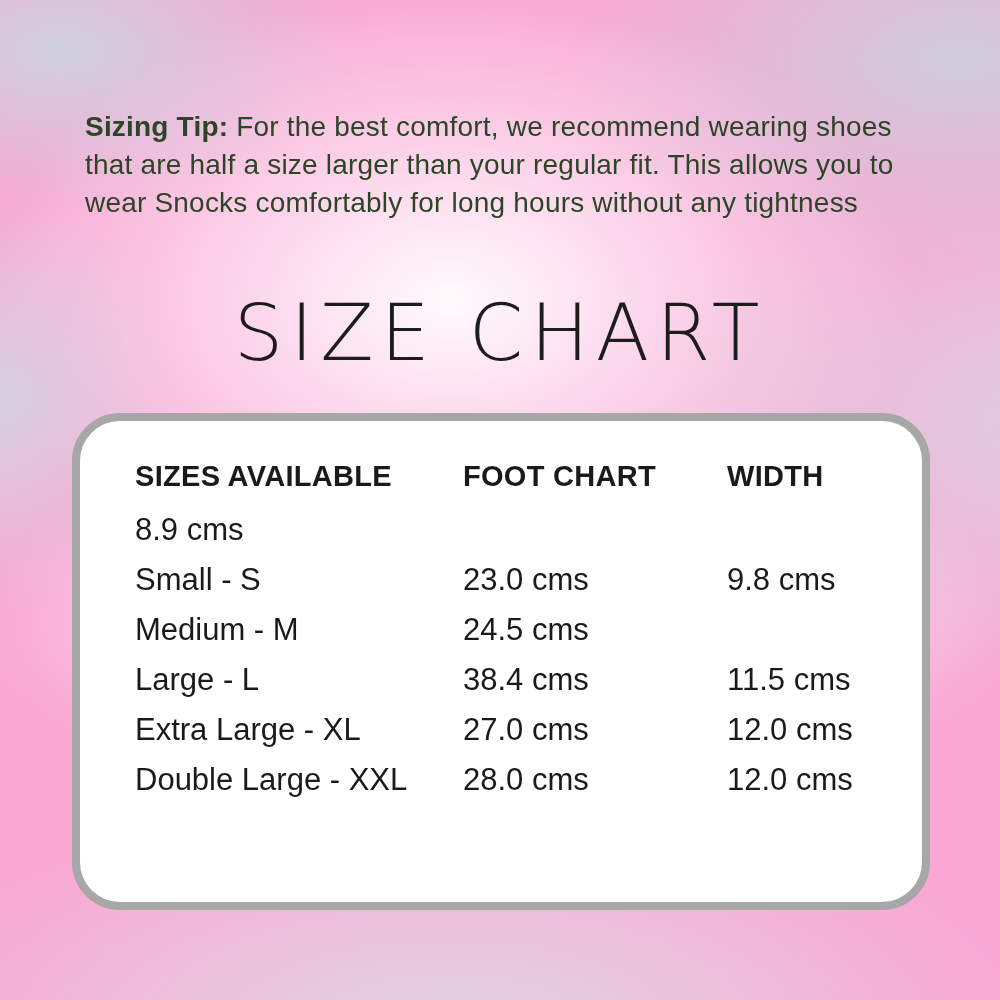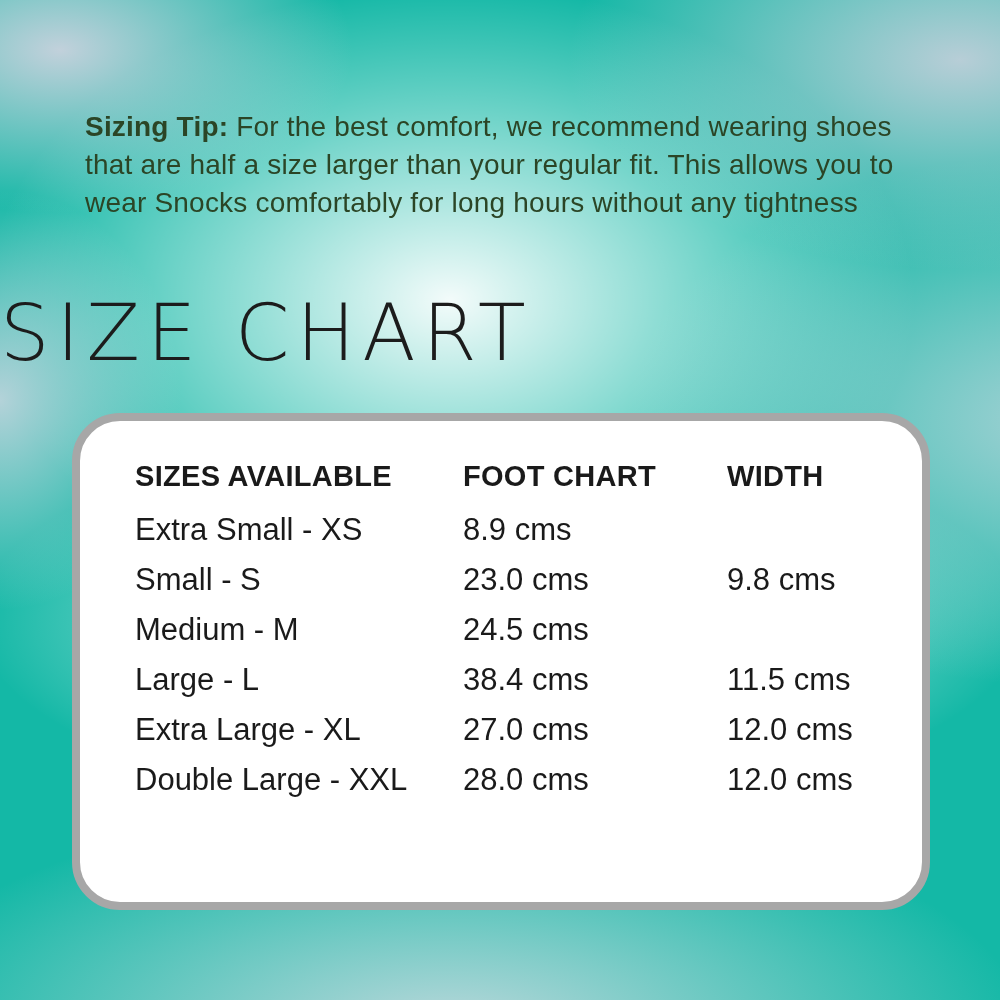--- a/index.html
+++ b/index.html
@@ -4,21 +4,21 @@
 <style>
   html, body { margin: 0; padding: 0; }
   body {
     width: 1000px; height: 1000px;
     font-family: "Liberation Sans", sans-serif;
   }
   .canvas {
     position: relative;
     width: 1000px; height: 1000px;
     overflow: hidden;
-    background-color: #14b8a6;
+    background-color: #f9a8d4;
   }
   .cloud-bg {
     position: absolute; inset: 0;
     background-image:
       radial-gradient(ellipse 430px 240px at 6% 5%,  rgba(203,210,222,0.95), rgba(203,210,222,0) 68%),
       radial-gradient(ellipse 260px 300px at 0% 40%, rgba(208,215,226,0.85), rgba(208,215,226,0) 70%),
       radial-gradient(ellipse 560px 300px at 96% 6%, rgba(201,208,220,0.90), rgba(201,208,220,0) 70%),
       radial-gradient(ellipse 620px 380px at 106% 42%, rgba(212,218,228,0.75), rgba(212,218,228,0) 70%),
       radial-gradient(ellipse 800px 320px at 45% 103%, rgba(218,222,229,0.85), rgba(218,222,229,0) 72%),
       radial-gradient(ellipse 620px 420px at 45% 30%, rgba(255,255,255,0.95), rgba(255,255,255,0) 75%),
@@ -30,21 +30,21 @@
     font-size: 28px; line-height: 38px;
     color: #2b4526;
     font-weight: 400;
     letter-spacing: 0.2px;
   }
   .tip b { font-weight: 700; }
   .title {
     position: absolute;
     left: 0; right: 0; top: 288px;
     margin: 0;
-    text-align: left;
+    text-align: center;
     font-family: "DejaVu Sans", "Liberation Sans", sans-serif;
     font-weight: 200;
     font-size: 78px;
     letter-spacing: 7px;
     color: #1c1c1c;
   }
   .table-card {
     position: absolute;
     left: 72px; top: 413px;
     width: 858px; height: 497px;
@@ -87,21 +87,20 @@
   <h1 class="title">SIZE CHART</h1>
 
   <div class="table-card">
     <div class="trow header-row">
       <span class="cell th">SIZES AVAILABLE</span>
       <span class="cell th">FOOT CHART</span>
       <span class="cell th">WIDTH</span>
     </div>
 
     <div class="trow">
-      <span class="cell name">Extra Small - XS</span>
       <span class="cell num">8.9 cms</span>
     </div>
     <div class="trow">
       <span class="cell name">Small - S</span>
       <span class="cell num">23.0 cms</span>
       <span class="cell num">9.8 cms</span>
     </div>
     <div class="trow">
       <span class="cell name">Medium - M</span>
       <span class="cell num">24.5 cms</span>

